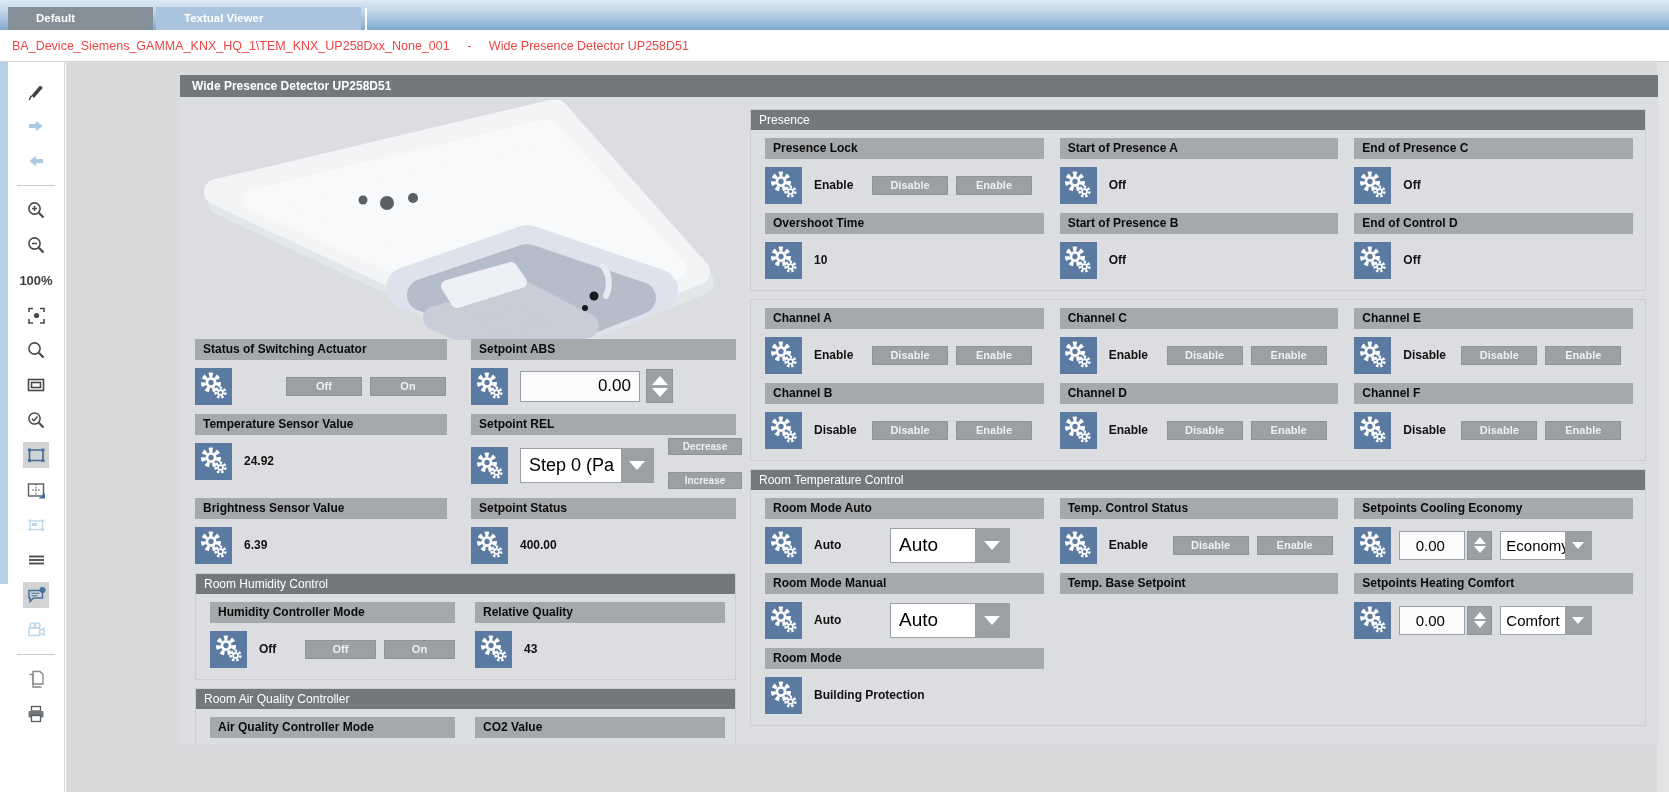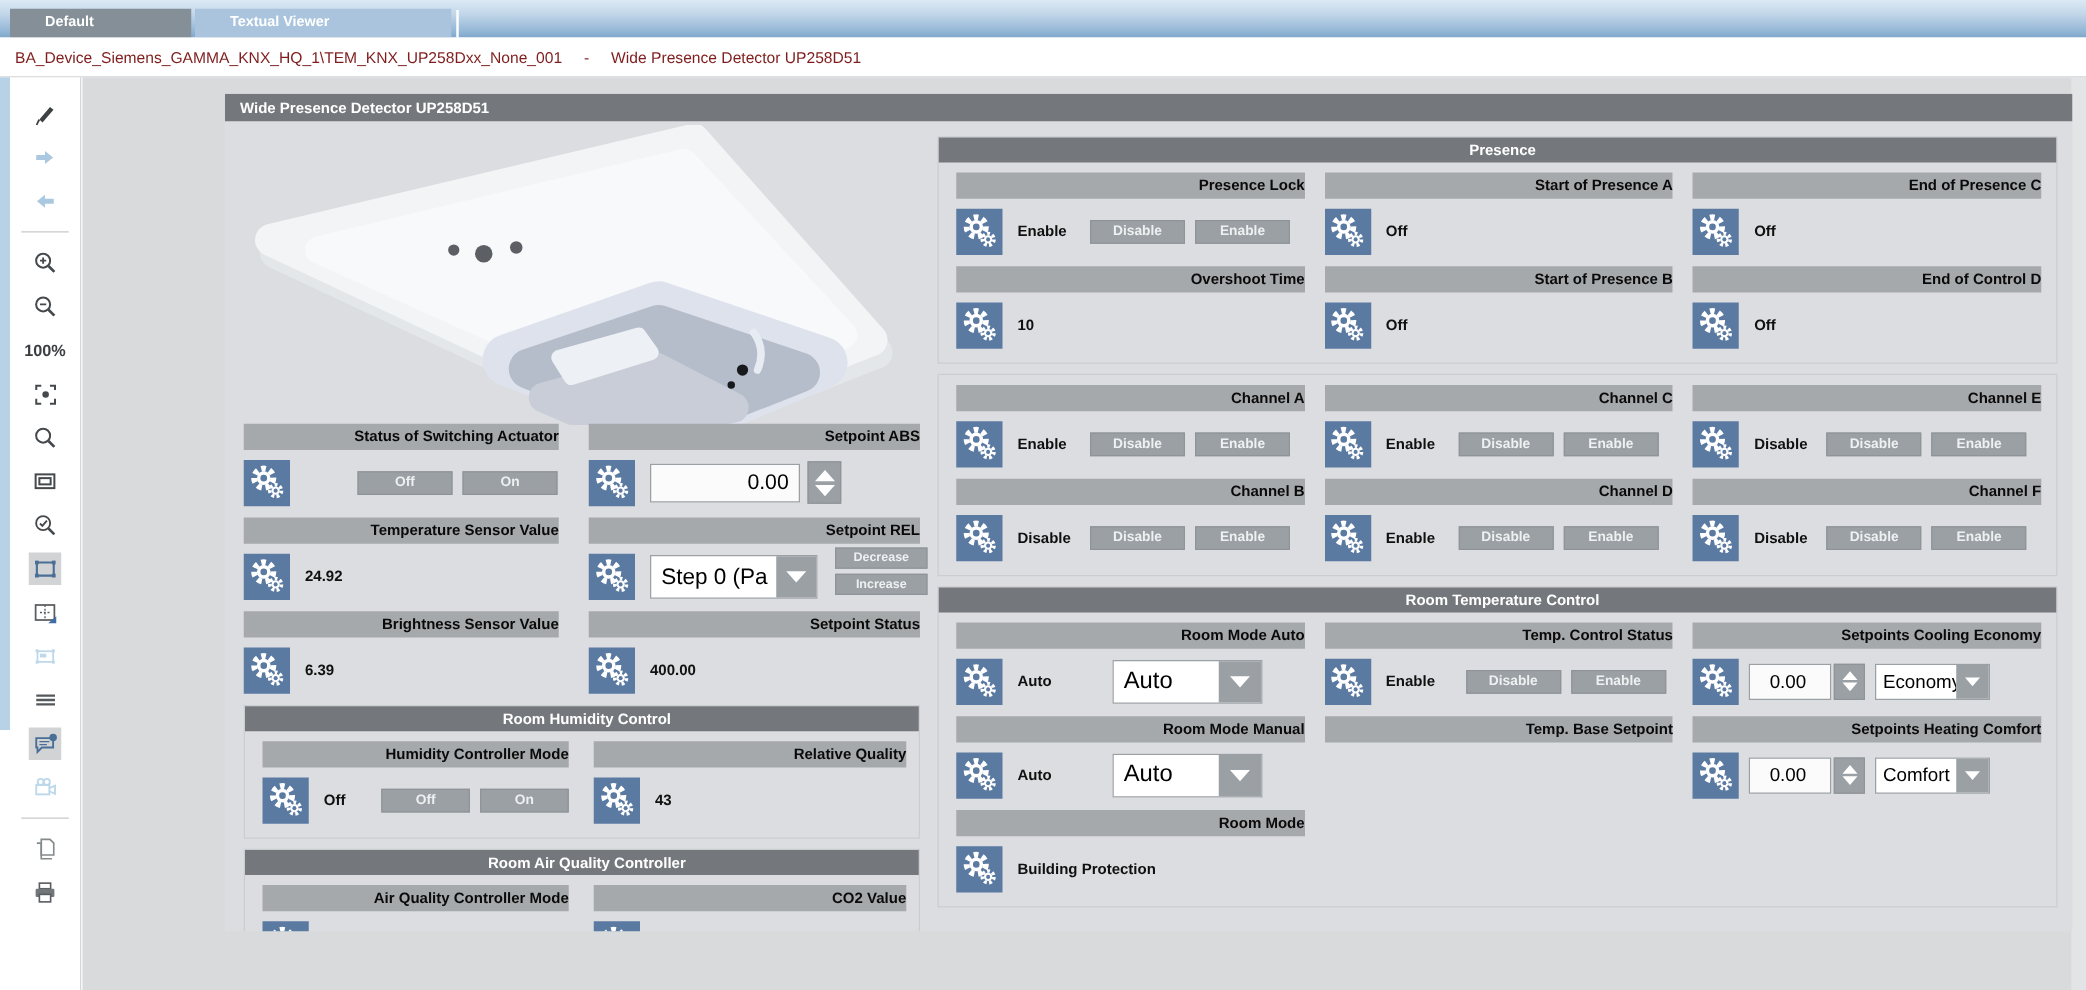--- a/index.html
+++ b/index.html
@@ -10,21 +10,21 @@
   .topbar { position:absolute; left:0; top:0; width:100%; height:30px;
     background:linear-gradient(180deg,#dce9f4 0%,#c4d8ea 35%,#92b5d5 85%,#7ea7cb 100%); }
   .tab { position:absolute; bottom:0; height:23px; line-height:23px; font-size:11.5px; font-weight:bold;
     color:#fff; padding-left:28px; cursor:default; }
   .tab-active { left:8px; width:145px; background:#848f97; }
   .tab-inactive { left:156px; width:205px; background:#a9c4dc; }
   .tab-sep { position:absolute; bottom:0; left:365px; width:2px; height:22px; background:#fdfdfd; }
 
   
   .breadcrumb { position:absolute; left:0; top:30px; width:100%; height:32px; background:#fff;
-    border-bottom:1px solid #d2d3d5; font-size:12.5px; color:#7f1d1d; line-height:32px; padding-left:12px; white-space:nowrap; }
+    border-bottom:1px solid #d2d3d5; font-size:12.5px; color:#ef4444; line-height:32px; padding-left:12px; white-space:nowrap; }
   .breadcrumb .sep { margin:0 14px; }
 
   
   .workspace { position:absolute; left:0; top:62px; right:0; bottom:0; }
   .left-strip { position:absolute; left:0; top:0; width:8px; height:522px; background:#b7d1e6; }
   .toolbar { position:absolute; left:8px; top:0; width:57px; bottom:0; background:#fff; border-right:1px solid #d6d7d8;
     display:flex; flex-direction:column; align-items:center; padding-top:16px; gap:9px; }
   .tool { width:26px; height:26px; display:flex; align-items:center; justify-content:center; }
   .tool-active { background:#d1d3d4; }
   .tool-divider { width:38px; height:1px; background:#c7c9ca; margin:2px 0; }
@@ -35,27 +35,27 @@
 
   
   .panel { position:absolute; left:114px; top:13px; width:1478px; height:670px; background:#dcdde0; overflow:hidden; }
   .panel-header { height:22px; background:#74787c; color:#fff; font-size:12px; font-weight:bold; line-height:22px; padding-left:12px; }
   .panel-body { display:flex; padding-left:15px; gap:14px; height:648px; }
   .left-col { width:541px; flex:0 0 auto; padding-top:3px; }
   .right-col { flex:1; padding:12px 12px 0 0; }
 
   
   .section { border:1px solid #cbcdcf; background:#dcdde0; margin-bottom:8px; }
-  .section-title { height:20px; background:#74787c; color:#fff; font-size:12px; font-weight:bold; line-height:20px; padding-left:8px;text-align:center; }
+  .section-title { height:20px; background:#74787c; color:#fff; font-size:12px; font-weight:normal; line-height:20px; padding-left:8px; }
   .section-body { padding:8px 12px 2px 14px; }
   .grid3 { display:grid; grid-template-columns:1fr 1fr 1fr; column-gap:16px; }
   .two-col { display:grid; grid-template-columns:252px 265px; column-gap:24px; }
   .two-col-s { display:grid; grid-template-columns:245px 250px; column-gap:20px; }
 
-  .field-header { height:21px; background:#a6a9ac; color:#0a0a0a; font-size:12px; font-weight:bold; line-height:21px; padding-left:8px;text-align:right; }
+  .field-header { height:21px; background:#a6a9ac; color:#0a0a0a; font-size:12px; font-weight:bold; line-height:21px; padding-left:8px; }
   .field-row { display:flex; align-items:center; margin:7px 0 9px 0; min-height:38px; gap:12px; }
   .gear-tile { width:37px; height:37px; background:#5b7aa2; flex:0 0 auto; display:flex; align-items:center; justify-content:center; cursor:pointer; }
   .gsvg { width:30px; height:30px; display:block; }
   .value { font-size:12px; font-weight:bold; color:#101010; white-space:nowrap; }
   .vw34 { min-width:34px; } .vw46 { min-width:46px; } .vw52 { min-width:52px; } .vw64 { min-width:64px; }
 
   .btn { height:19px; background:#9aa0a4; border:1px solid #8e9498; color:#eef1f2; font-size:11px; font-weight:bold;
     font-family:inherit; display:flex; align-items:center; justify-content:center; cursor:pointer; }
   .btn-w { width:76px; } .btn-sm { width:76px; } .btn-xs { width:74px; height:17px; font-size:10px; }
   .push { margin-left:42px; } .gap8 { margin-left:-4px; }
@@ -73,21 +73,21 @@
   .tri-s.tri-up { border-left-width:6px; border-right-width:6px; border-bottom-width:7px; }
   .tri-s.tri-down { border-left-width:6px; border-right-width:6px; border-top-width:7px; }
 
   .dd { display:flex; align-items:stretch; border:1px solid #9aa0a4; background:#fff; cursor:pointer; flex:0 0 auto; }
   .dd-text { display:flex; align-items:center; padding:0 8px; white-space:nowrap; overflow:hidden; color:#000; }
   .dd-arrow { background:#9aa0a4; display:flex; align-items:center; justify-content:center; flex:0 0 auto; }
   .dd-rel { height:35px; width:134px; } .dd-rel .dd-text { font-size:18px; width:102px; } .dd-rel .dd-arrow { width:32px; }
   .dd-auto { height:35px; } .dd-auto .dd-text { font-size:19px; width:84px; } .dd-auto .dd-arrow { width:34px; }
   .dd-s { height:29px; } .dd-s .dd-text { font-size:15px; width:64px; padding:0 5px; } .dd-s .dd-arrow { width:26px; }
 
-  .updown-stack { display:flex; flex-direction:column; gap:4px; margin-left:2px; align-self:flex-start; margin-top:-4px; }
+  .updown-stack { display:flex; flex-direction:column; gap:17px; margin-left:2px; align-self:flex-start; margin-top:-4px; }
 
   .device-wrap { width:540px; height:238px; margin-bottom:1px; }
 
   svg.ticon { width:22px; height:22px; display:block; }
 </style>
 </head>
 <body>
 
 <svg width="0" height="0" style="position:absolute">
   <defs>

